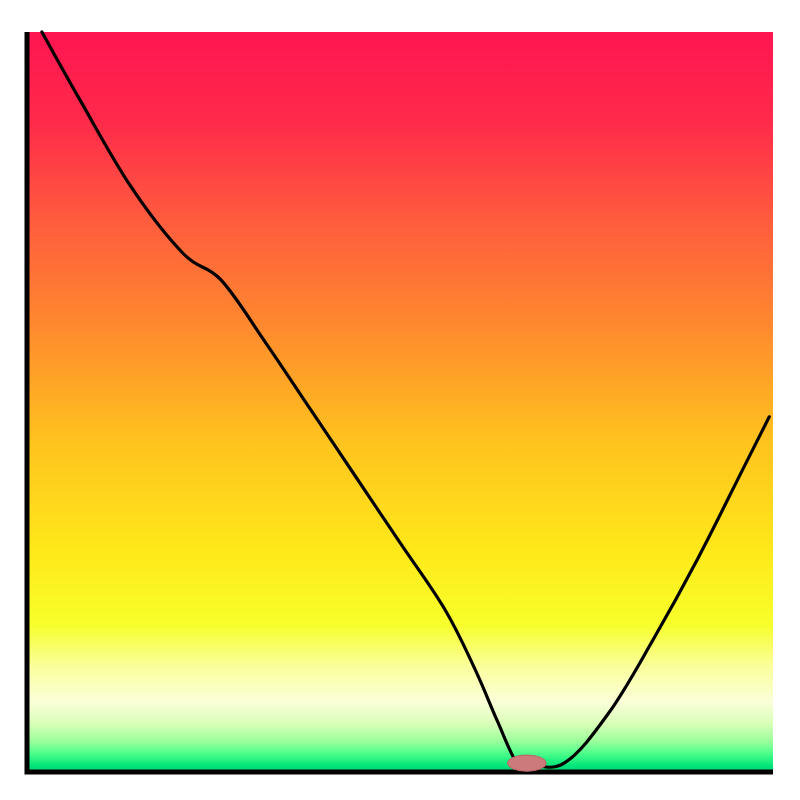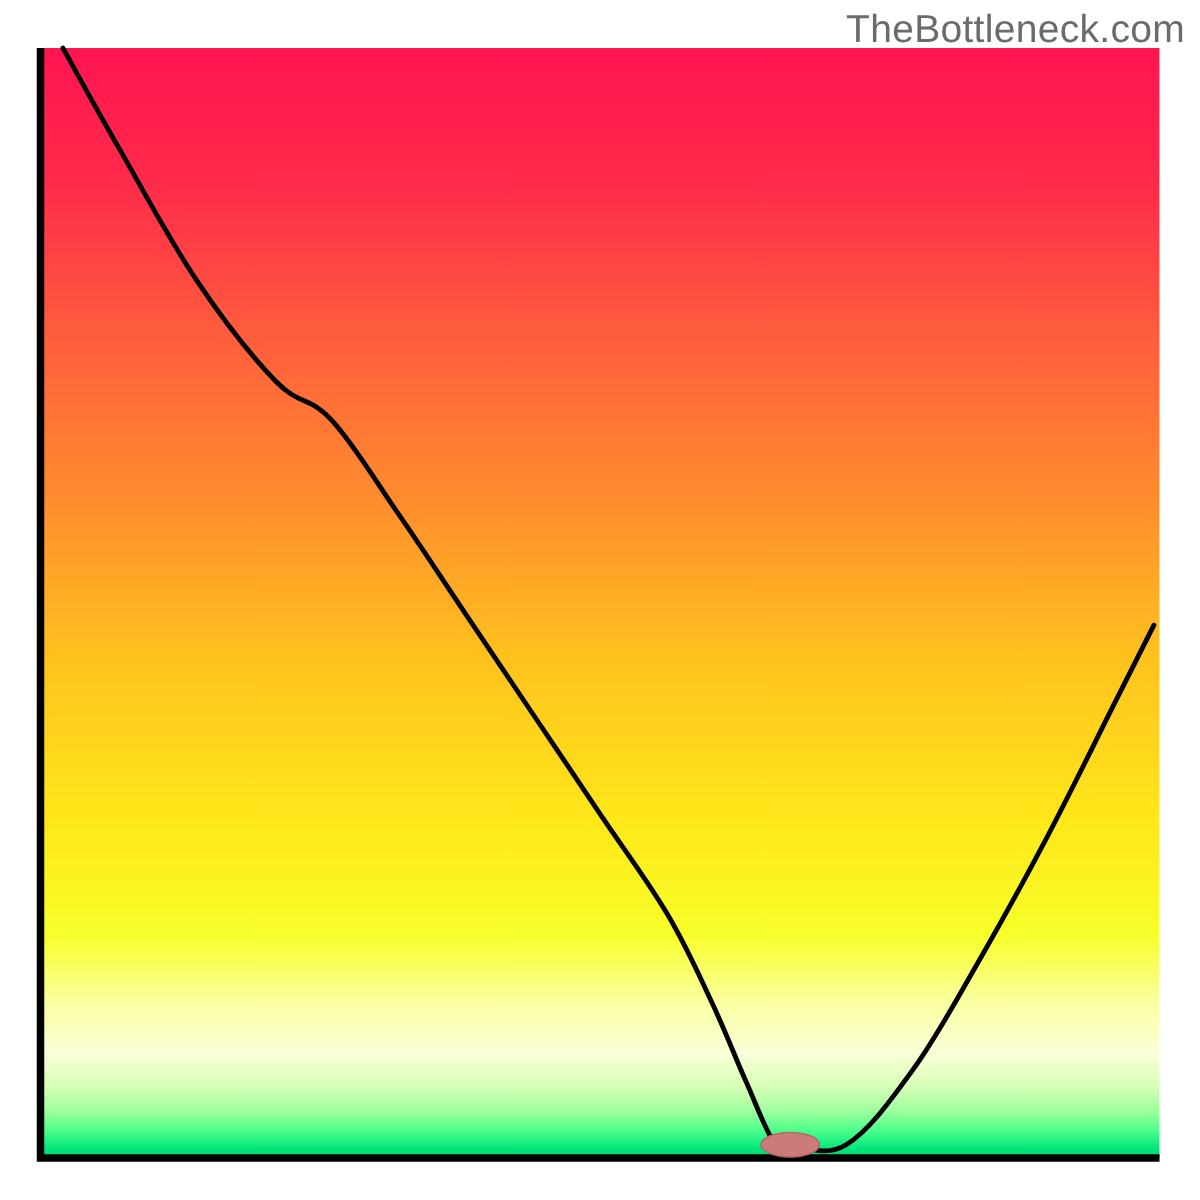--- a/index.html
+++ b/index.html
@@ -28,21 +28,20 @@
   svg.plot {
     position: absolute;
     top: 0;
     left: 0;
   }
 </style>
 </head>
 <body>
 
 <div class="chart-container">
-  <div class="watermark">TheBottleneck.com</div>
 
   <svg class="plot" width="800" height="800" viewBox="0 0 800 800">
     <defs>
       <linearGradient id="bg-grad" x1="0" y1="0" x2="0" y2="1">
           <stop offset="0%" stop-color="#ff1551"></stop>
           <stop offset="12%" stop-color="#ff2a4a"></stop>
           <stop offset="25%" stop-color="#ff5a3e"></stop>
           <stop offset="40%" stop-color="#ff8a2e"></stop>
           <stop offset="55.00000000000001%" stop-color="#ffc21e"></stop>
           <stop offset="70%" stop-color="#ffe81a"></stop>

